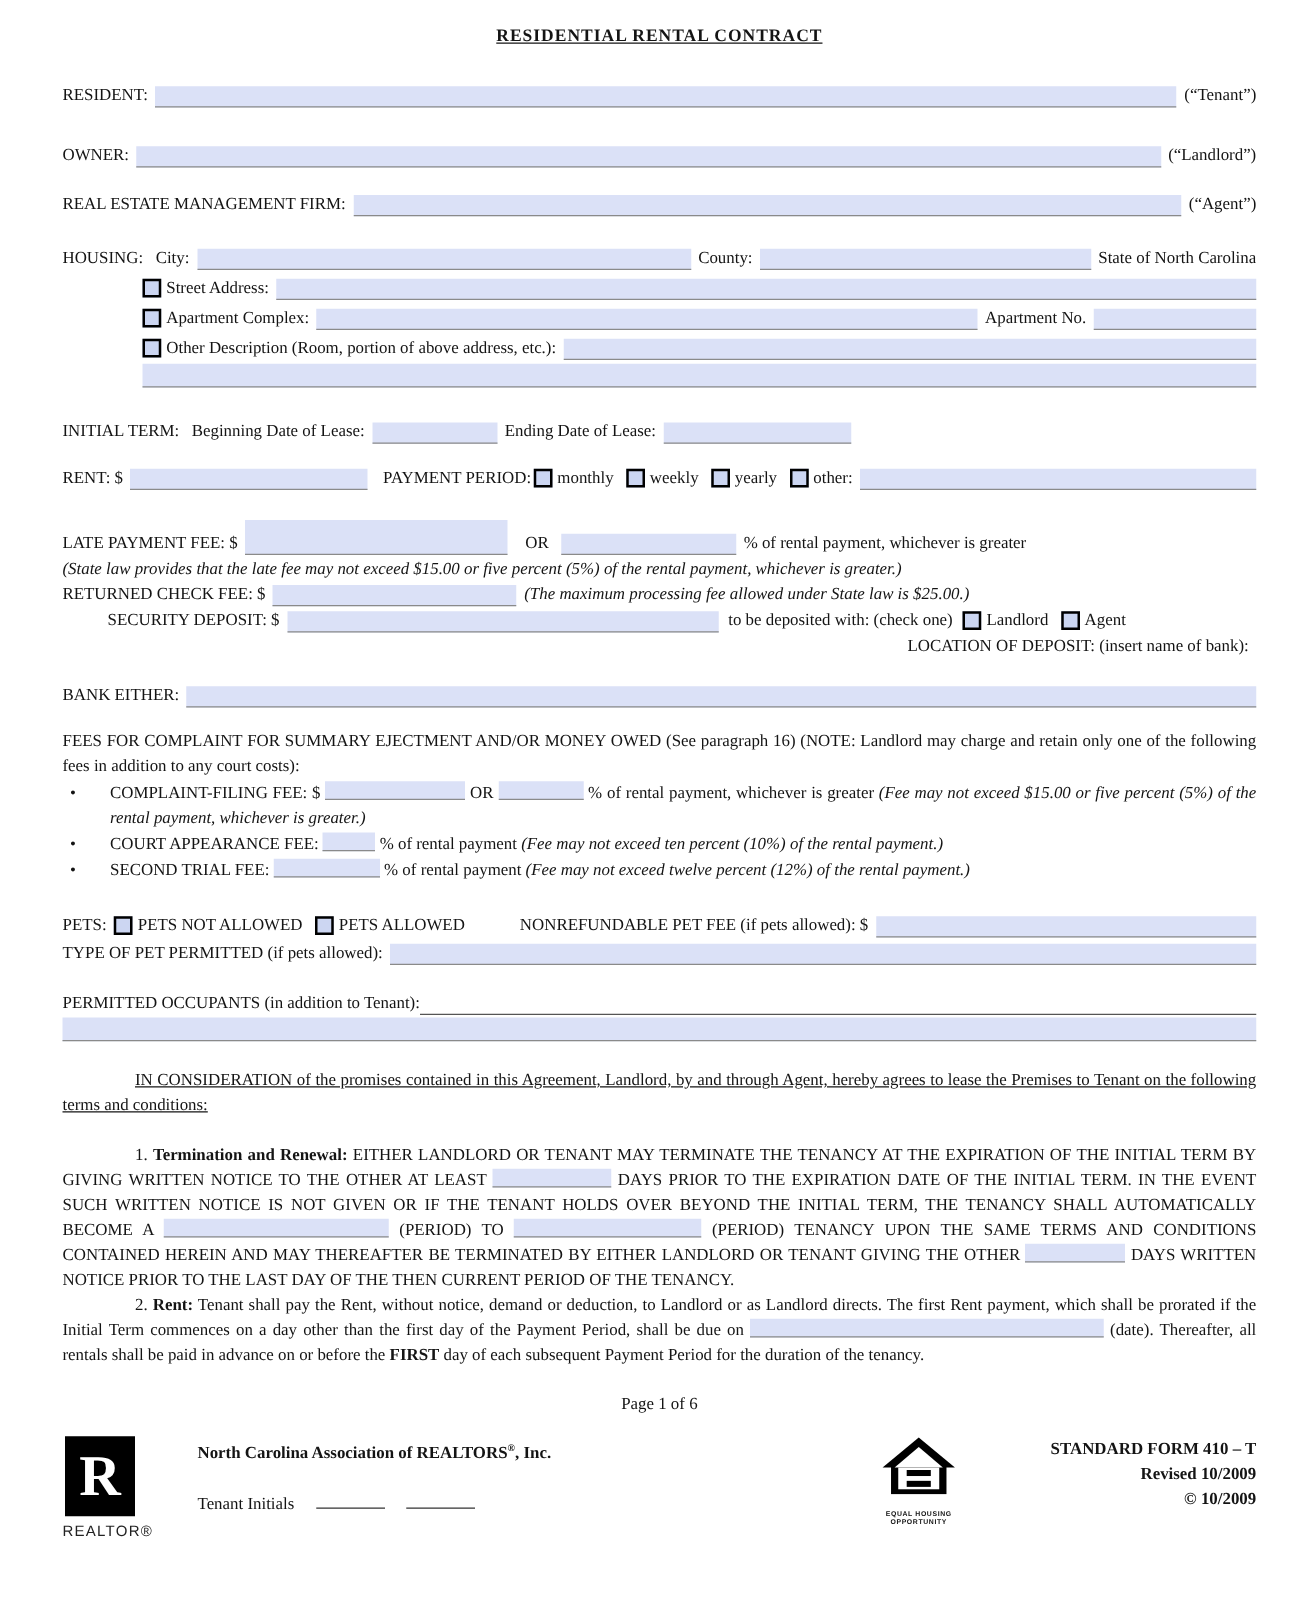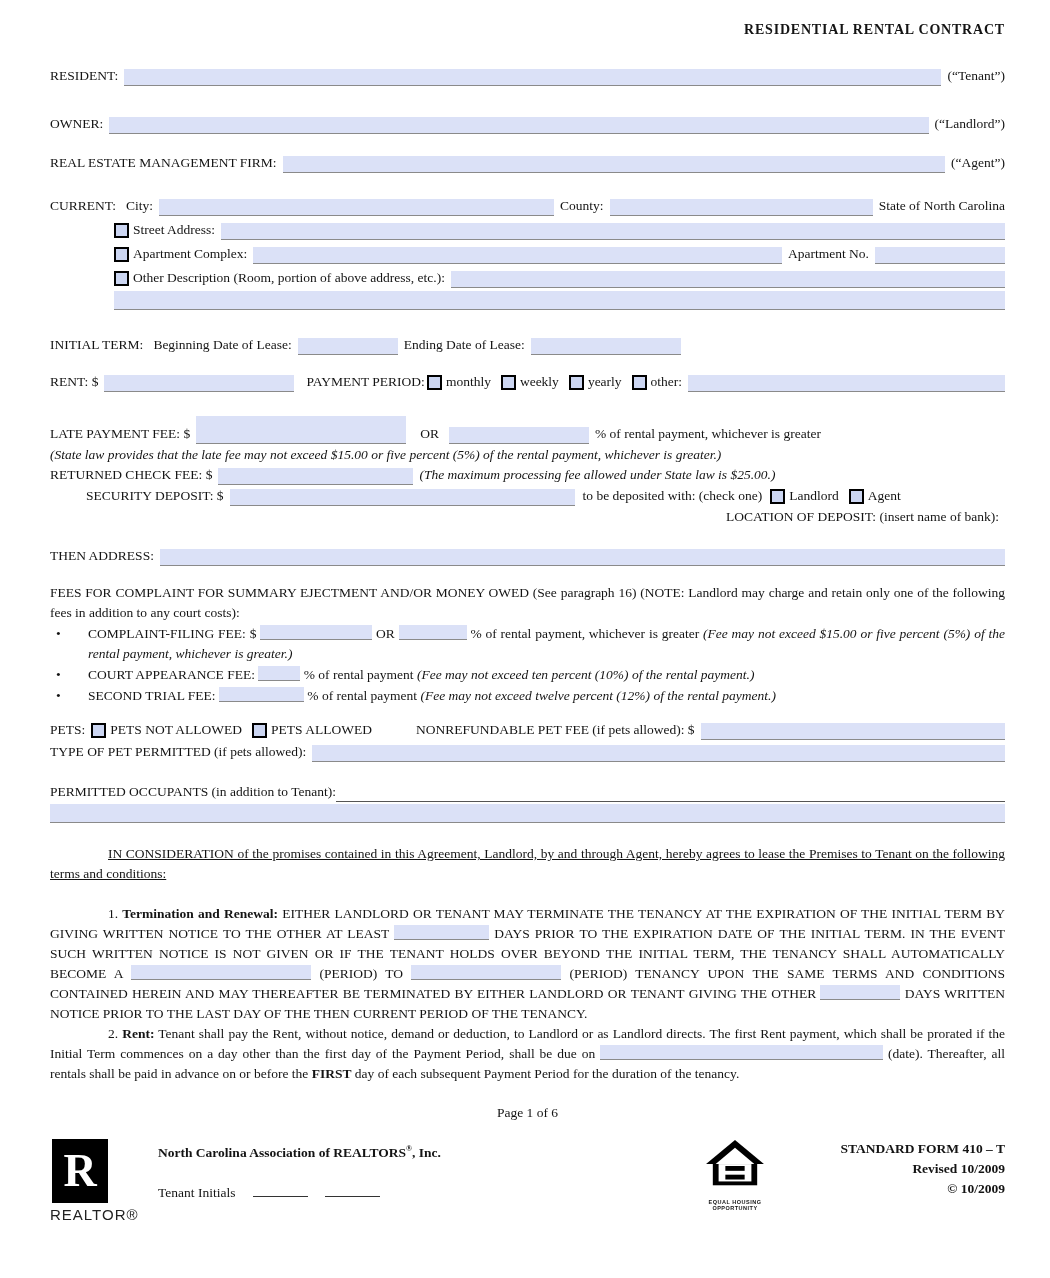--- a/index.html
+++ b/index.html
@@ -3,21 +3,21 @@
 <meta charset="utf-8">
 <style>
   html,body{margin:0;padding:0;background:#ffffff;}
   .page{
     width:1050px;height:1278px;box-sizing:border-box;
     padding:20px 45px 20px 50px;
     font-family:"Liberation Serif","DejaVu Serif",serif;
     font-size:13.5px;color:#141414;line-height:20px;
     position:relative;background:#fff;overflow:hidden;
   }
-  .title{text-align:right;font-weight:bold;font-size:14px;letter-spacing:.8px;margin:0;}
+  .title{text-align:center;font-weight:bold;font-size:14px;letter-spacing:.8px;margin:0;text-decoration:underline;}
   .row{display:flex;align-items:flex-end;white-space:nowrap;}
   .lbl{white-space:nowrap;}
   .field{background:#dbe1f7;border-bottom:1px solid #8a8a8a;height:17px;display:inline-block;box-sizing:border-box;}
   .fill{flex:1 1 auto;}
   .uline{border-bottom:1px solid #555;height:17px;display:inline-block;}
   .cb{width:11px;height:11px;border:2px solid #000;background:#ccd6f2;display:inline-block;flex:0 0 auto;margin:0 4px 2px 0;}
   .ifield{display:inline-block;background:#dbe1f7;border-bottom:1px solid #8a8a8a;height:14px;vertical-align:-2px;}
   .it{font-style:italic;}
   .b{font-weight:bold;}
   .just{text-align:justify;}
@@ -27,21 +27,21 @@
   .gapL{margin-left:6px;} .gapR{margin-right:6px;}
   .sub{margin-left:64px;}
   .bullet-row{display:flex;margin-top:1px;}
   .bullet{width:32px;flex:0 0 auto;padding-left:6px;}
   .bullet-body{flex:1;text-align:justify;}
   .pagefoot{text-align:center;margin-top:19px;}
   .footer{display:flex;align-items:flex-start;margin-top:16px;}
   .rlogo{width:60px;flex:0 0 auto;text-align:center;}
   .rlogo-box{width:56px;height:64px;background:#000;color:#fff;display:flex;align-items:center;justify-content:center;
     font-size:46px;font-weight:bold;font-family:"Liberation Serif",serif;margin:0 auto;}
-  .rlogo-text{font-size:15px;letter-spacing:1px;font-family:"Liberation Sans",sans-serif;color:#222;margin-top:2px;}
+  .rlogo-text{font-size:12px;letter-spacing:1px;font-family:"Liberation Sans",sans-serif;color:#222;margin-top:2px;}
   .assoc{margin-left:48px;}
   .blank{display:inline-block;width:55px;border-bottom:1px solid #333;height:15px;margin-left:14px;}
   .ehlogo{margin-left:auto;width:70px;text-align:center;flex:0 0 auto;}
   .eh-caption{font-size:5.5px;line-height:6px;font-family:"Liberation Sans",sans-serif;letter-spacing:.5px;font-weight:bold;}
   .formblock{width:235px;text-align:right;font-weight:bold;flex:0 0 auto;line-height:20px;}
   sup{font-size:8px;}
 </style>
 </head>
 <body>
 
@@ -61,21 +61,21 @@
     <span class="lbl gapL">(“Landlord”)</span>
   </div>
 
   <div class="row" style="margin-top:19px;">
     <span class="lbl gapR">REAL ESTATE MANAGEMENT FIRM:</span>
     <span class="field fill"></span>
     <span class="lbl gapL">(“Agent”)</span>
   </div>
 
   <div class="row" style="margin-top:23px;">
-    <span class="lbl">CURRENT:</span>
+    <span class="lbl">HOUSING:</span>
     <span class="lbl" style="margin:0 6px 0 10px;">City:</span>
     <span class="field" style="width:395px;"></span>
     <span class="lbl gap6">County:</span>
     <span class="field fill"></span>
     <span class="lbl gapL">State of North Carolina</span>
   </div>
 
   <div class="row sub mt4">
     <span class="cb"></span>
     <span class="lbl gapR">Street Address:</span>
@@ -146,21 +146,21 @@
     <span class="lbl">Landlord</span>
     <span class="cb" style="margin-left:10px;"></span>
     <span class="lbl">Agent</span>
   </div>
 
   <div class="row" style="margin-top:1px;flex-direction:column;">
     <span class="lbl gapR">LOCATION OF DEPOSIT: (insert name of bank):</span>
     <span class="field fill"></span>
   </div>
   <div class="row" style="margin-top:2px;">
-    <span class="lbl gapR">THEN ADDRESS:</span>
+    <span class="lbl gapR">BANK EITHER:</span>
     <span class="field fill"></span>
   </div>
 
   <div class="just" style="margin-top:17px;">FEES FOR COMPLAINT FOR SUMMARY EJECTMENT AND/OR MONEY OWED (See paragraph 16) (NOTE: Landlord may charge and retain only one of the following fees in addition to any court costs):</div>
 
   <div class="bullet-row">
     <span class="bullet">•</span>
     <div class="bullet-body">
       <span>COMPLAINT-FILING FEE: $</span>
       <span class="ifield" style="width:112px;"></span>
@@ -184,21 +184,21 @@
   <div class="bullet-row">
     <span class="bullet">•</span>
     <div class="bullet-body">
       <span>SECOND TRIAL FEE:</span>
       <span class="ifield" style="width:85px;"></span>
       <span>% of rental payment</span>
       <span class="it">(Fee may not exceed twelve percent (12%) of the rental payment.)</span>
     </div>
   </div>
 
-  <div class="row" style="margin-top:14px;text-align:right;">
+  <div class="row" style="margin-top:24px;text-align:right;">
     <span class="lbl gapR">PETS:</span>
     <span class="cb"></span>
     <span class="lbl">PETS NOT ALLOWED</span>
     <span class="cb" style="margin-left:10px;"></span>
     <span class="lbl">PETS ALLOWED</span>
     <span class="lbl gapR" style="margin-left:44px;">NONREFUNDABLE PET FEE (if pets allowed): $</span>
     <span class="field fill"></span>
   </div>
   <div class="row" style="margin-top:2px;">
     <span class="lbl gapR">TYPE OF PET PERMITTED (if pets allowed):</span>

